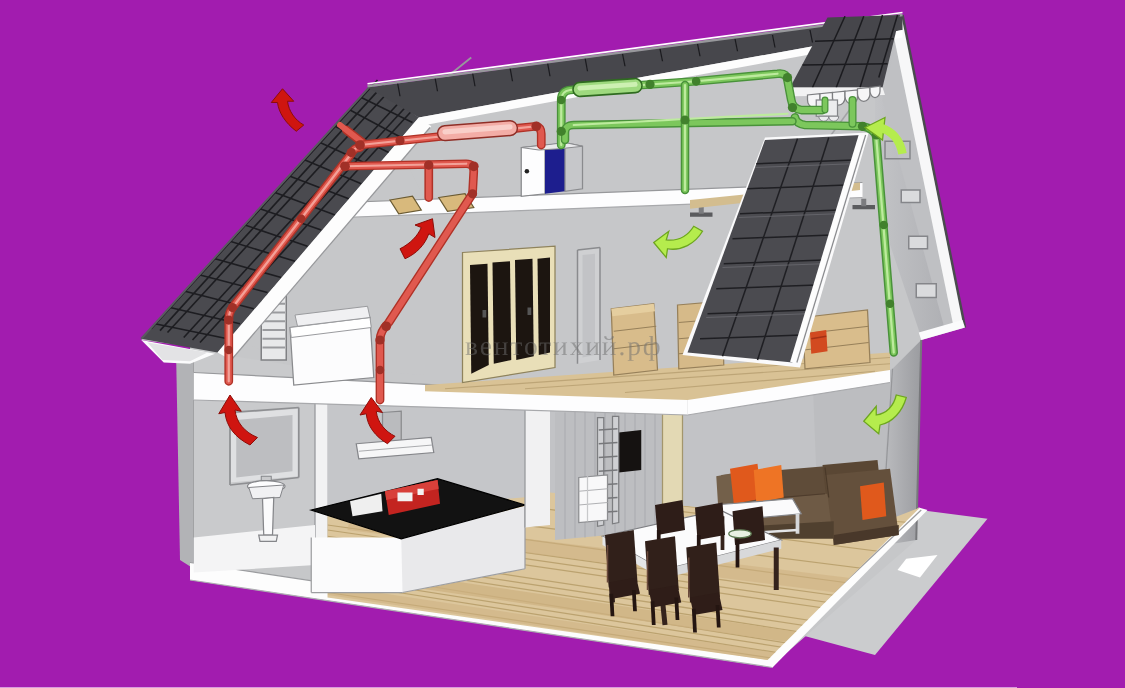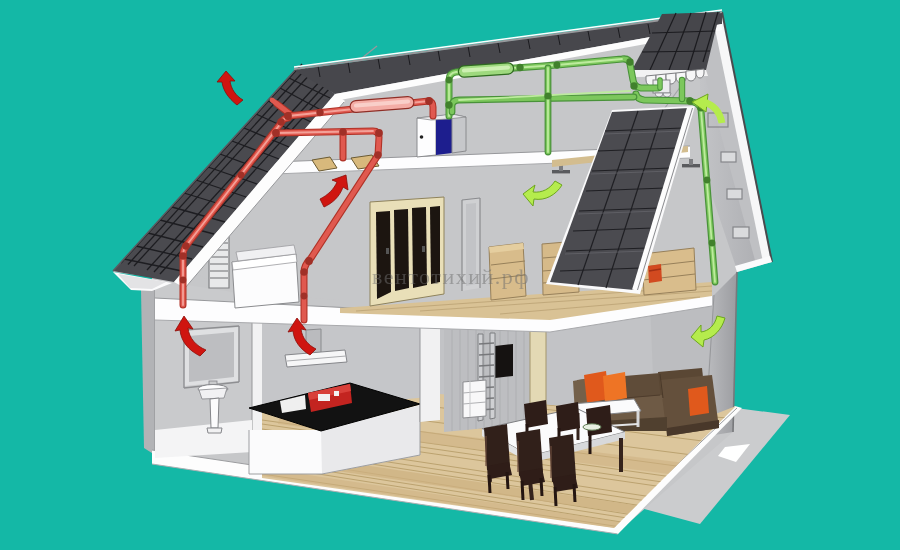--- a/index.html
+++ b/index.html
@@ -1,16 +1,16 @@
 <!DOCTYPE html>
 <html><head>
 <meta charset="utf-8">
 <style>
 html,body{margin:0;padding:0;background:#ffffff;}
-#stage{position:relative;width:900px;height:550px;overflow:hidden;background:#14b8a6;
+#stage{position:relative;width:900px;height:550px;overflow:hidden;background:#a21caf;
 font-family:"Liberation Sans",sans-serif;}
 </style>
 </head>
 <body>
 <div id="stage">
 <svg width="900" height="550" viewBox="0 0 900 550" xmlns="http://www.w3.org/2000/svg">
 <defs>
 <linearGradient id="rwall" x1="0" y1="0" x2="1" y2="0">
 <stop offset="0" stop-color="#c0c1c4"></stop>
           <stop offset="1" stop-color="#9b9ca0"></stop>

